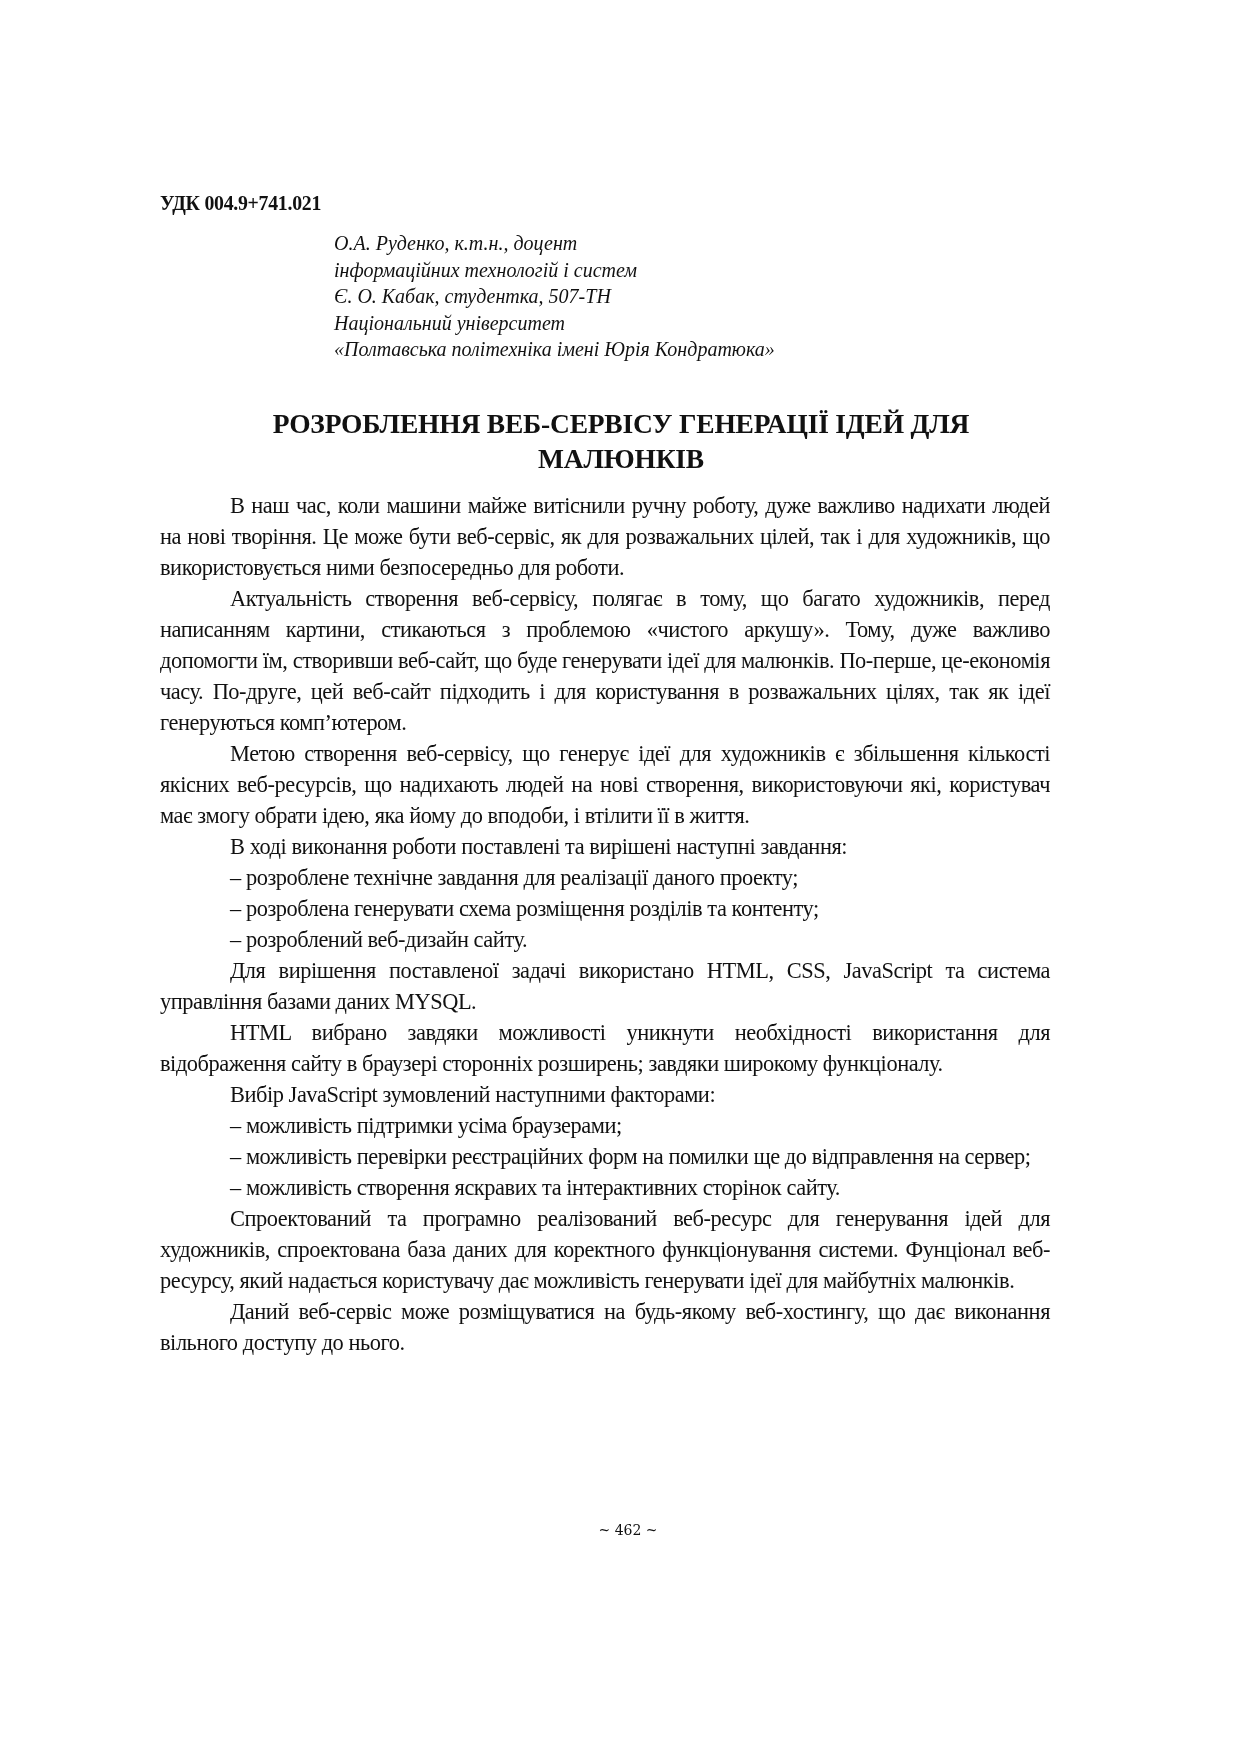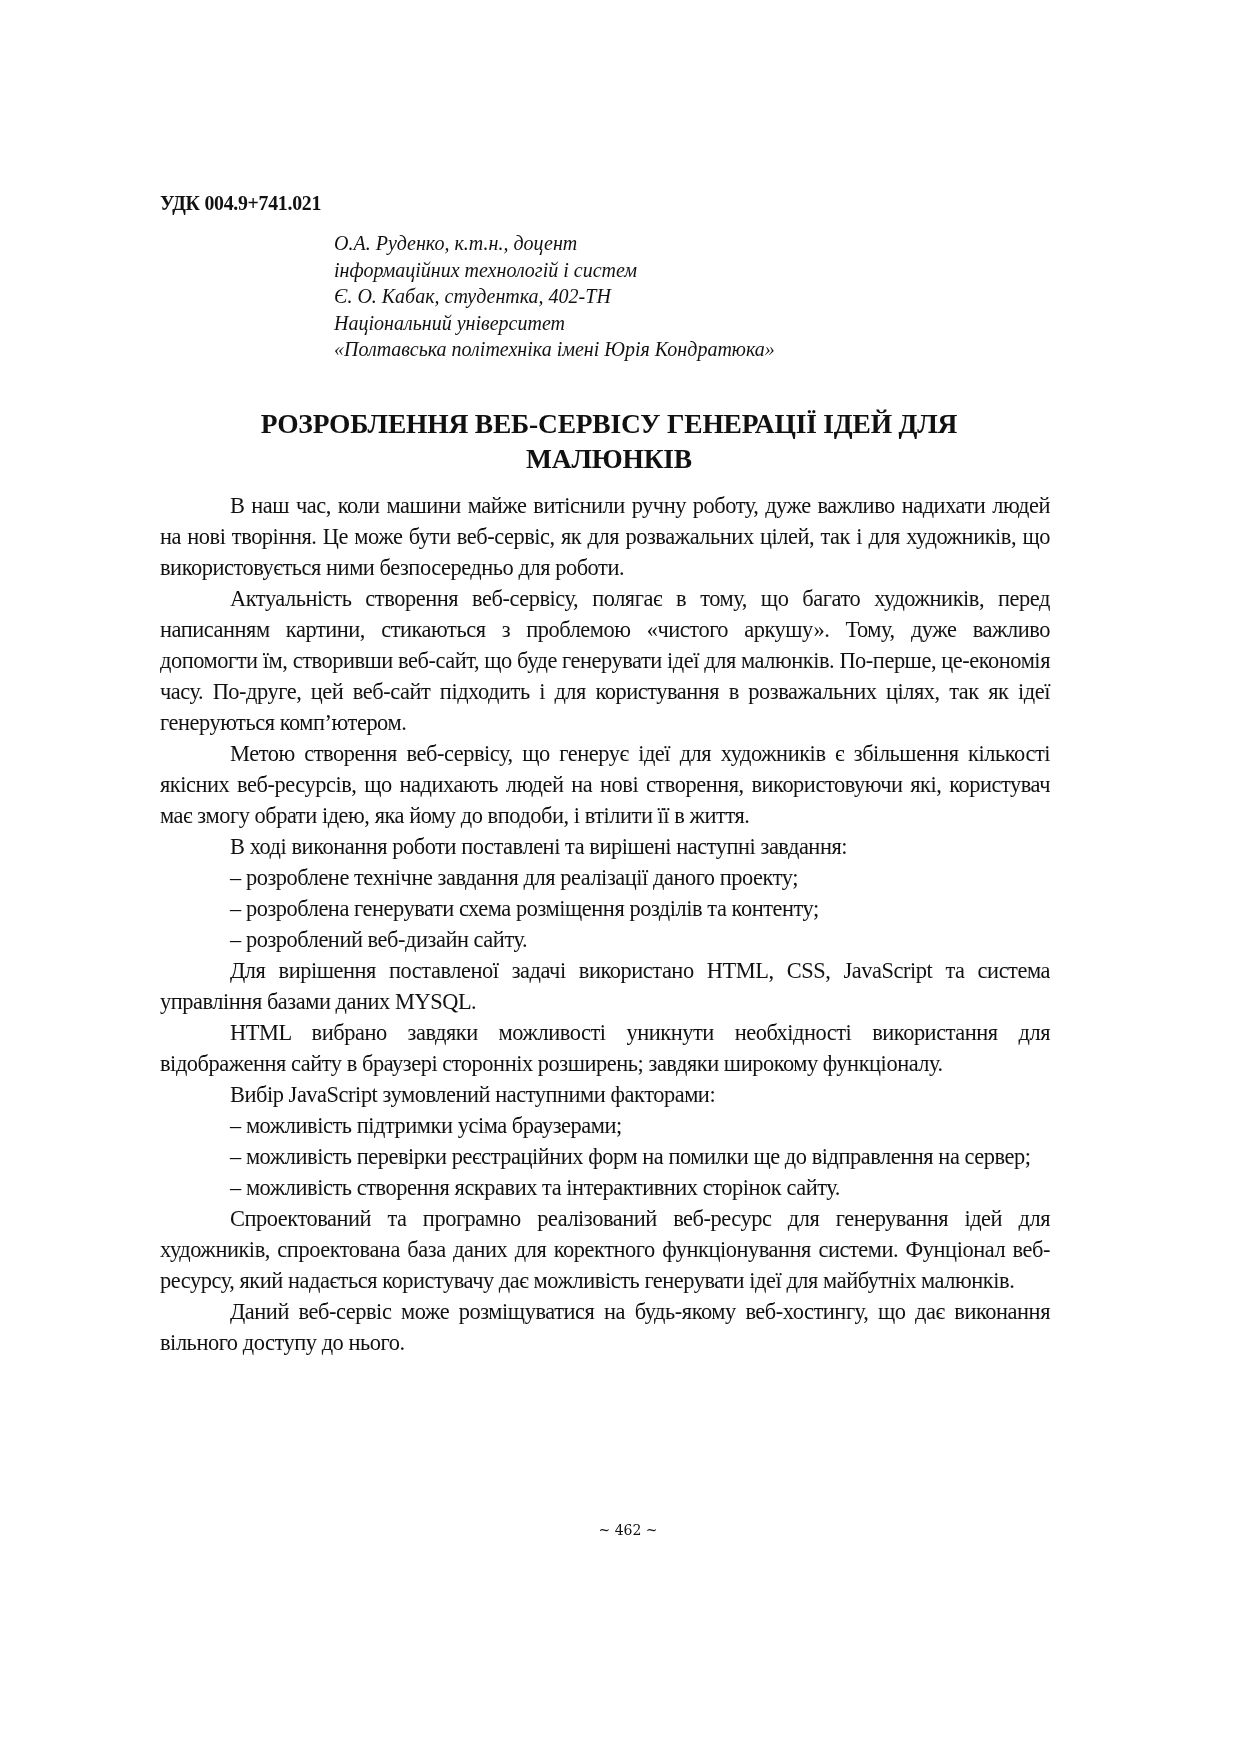--- a/index.html
+++ b/index.html
@@ -37,21 +37,21 @@
     margin: 16px;
     position: absolute;
     right: 0;
     top: 24px;
     width: 700px;
   }
   .authors div { white-space: nowrap; }
   .title {
     position: absolute;
     top: 216px;
-    left: 4px;
+    left: 16px;
     width: 890px;
     text-align: center;
     font-weight: bold;
     font-size: 27.5px;
     line-height: 35px;
     margin: 0;
     letter-spacing: -0.2px;
   }
   .body {
     position: absolute;
@@ -85,21 +85,21 @@
 </style>
 </head>
 <body>
 
 <div class="page">
   <div class="udc">УДК 004.9+741.021</div>
 
   <div class="authors">
     <div>О.А. Руденко, к.т.н., доцент</div>
     <div>інформаційних технологій і систем</div>
-    <div>Є. О. Кабак, студентка, 402-ТН</div>
+    <div>Є. О. Кабак, студентка, 507-ТН</div>
     <div>Національний університет</div>
     <div>«Полтавська політехніка імені Юрія Кондратюка»</div>
   </div>
 
   <h1 class="title">
     <span>РОЗРОБЛЕННЯ ВЕБ-СЕРВІСУ ГЕНЕРАЦІЇ ІДЕЙ ДЛЯ</span><br>
     <span>МАЛЮНКІВ</span>
   </h1>
 
   <div class="body">

